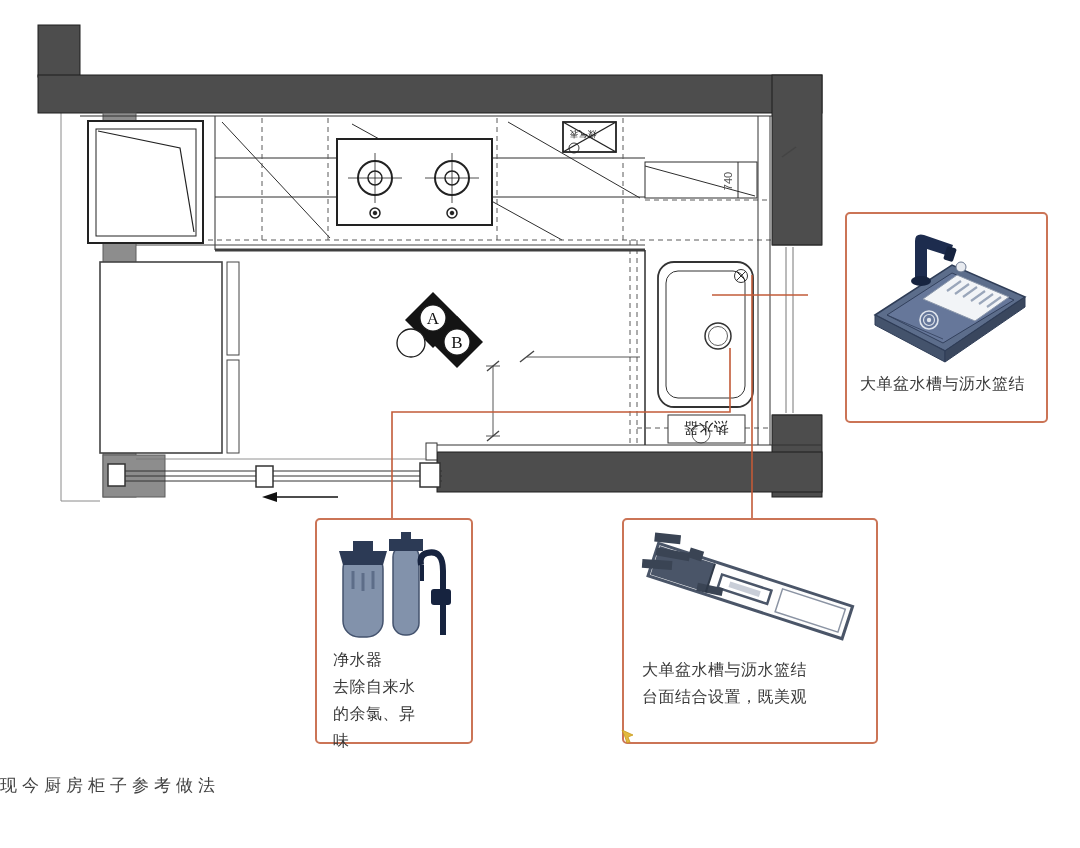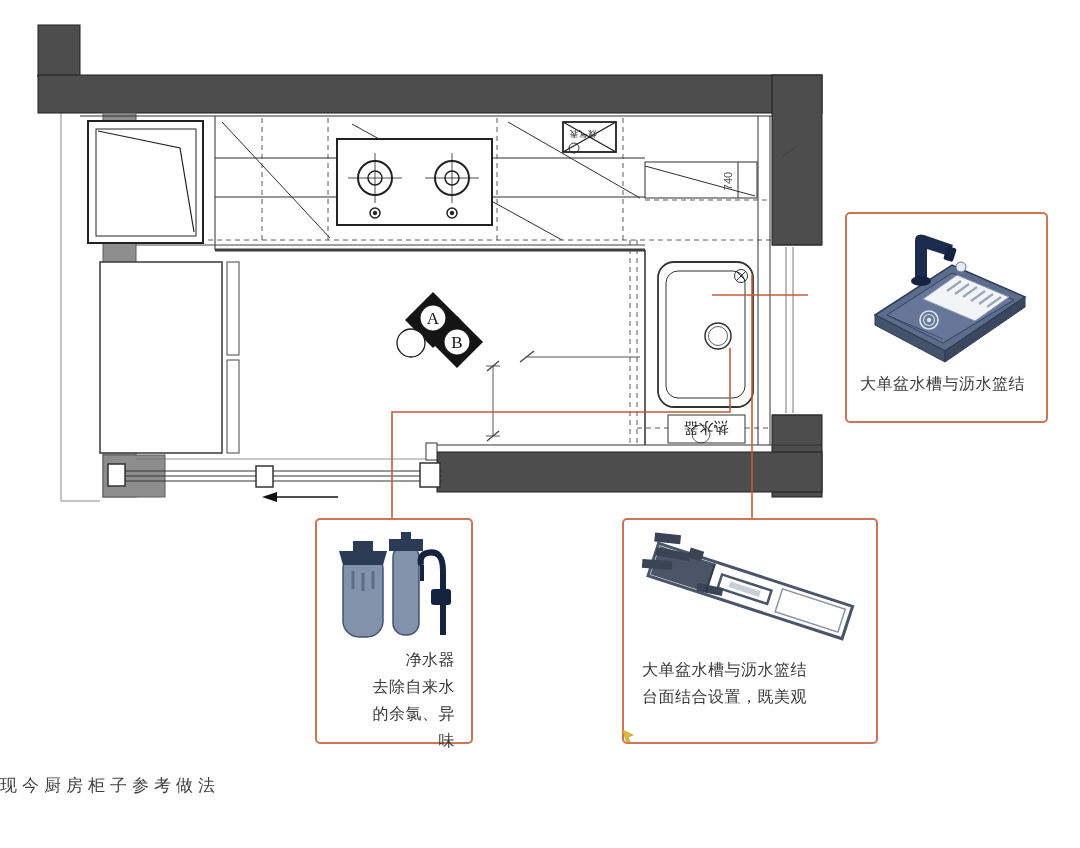--- a/index.html
+++ b/index.html
@@ -5,21 +5,21 @@
   html,body{margin:0;padding:0;background:#ffffff;}
   body{width:1080px;height:848px;position:relative;overflow:hidden;
        font-family:"Liberation Sans",sans-serif;color:#3b3b3b;}
   #plan-svg{position:absolute;left:0;top:0;}
   .callout{position:absolute;background:#fff;border:2px solid #cb7456;border-radius:5px;box-sizing:border-box;}
   .callout .img{display:flex;justify-content:center;align-items:center;}
   .callout .txt{font-size:16px;line-height:27px;color:#3a3a3a;letter-spacing:0.5px;}
   #sink-callout{left:845px;top:212px;width:203px;height:211px;}
   #sink-callout .img{height:150px;padding-top:6px;}
   #sink-callout .txt{padding:0 13px;}
-  #purifier-callout{left:315px;top:518px;width:158px;height:226px;text-align:right;}
+  #purifier-callout{left:315px;top:518px;width:158px;height:226px;}
   #purifier-callout .img{height:118px;padding-top:8px;}
   #purifier-callout .txt{padding:0 16px;}
   #knife-callout{left:622px;top:518px;width:256px;height:226px;}
   #knife-callout .img{height:128px;padding-top:8px;}
   #knife-callout .txt{padding:0 18px;}
   #caption{position:absolute;left:0;top:774px;width:100%;text-align:left;
            font-size:17px;letter-spacing:5px;color:#424242;}
   #cursor-glyph{position:absolute;left:620px;top:728px;}
 </style>
 </head>

